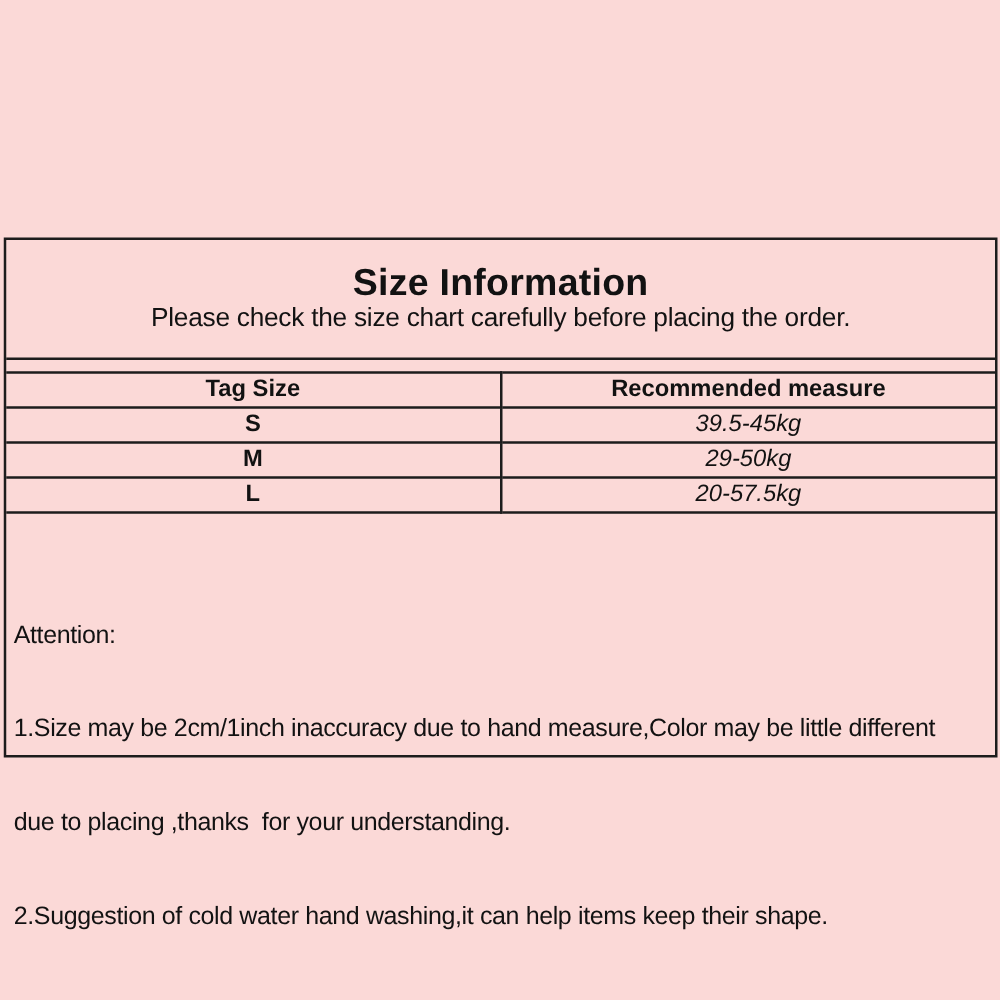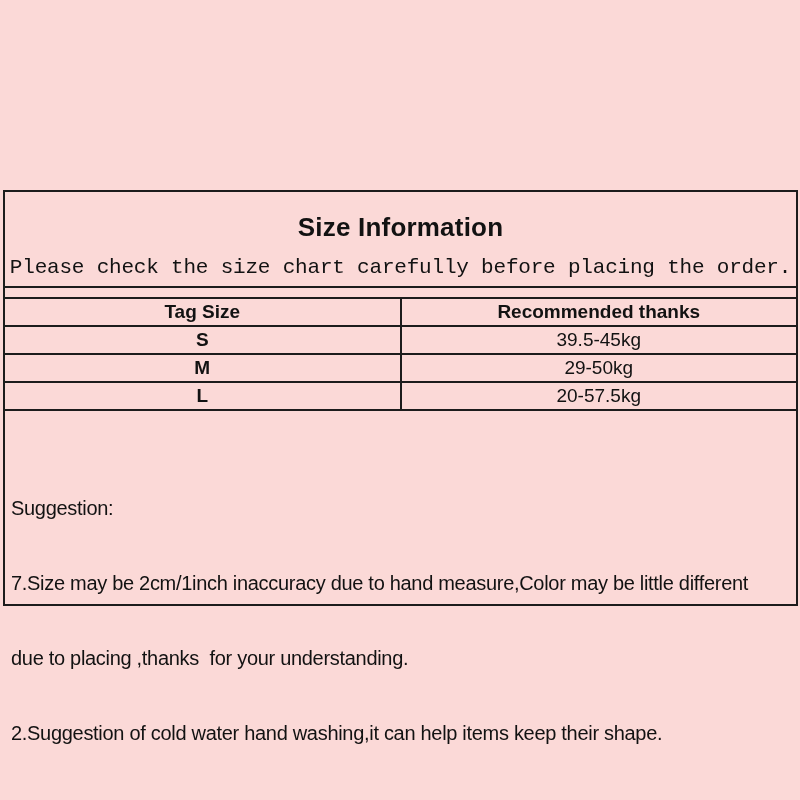--- a/index.html
+++ b/index.html
@@ -26,31 +26,29 @@
     background: #fbd9d7;
   }
   .title-section {
     height: 96px;
     box-sizing: border-box;
     border-bottom: 2px solid #1c1c1c;
     text-align: center;
   }
   .title {
     padding-top: 20px;
-    font-size: 26px;
+    font-size: 30px;
     line-height: 30px;
     font-weight: bold;
     letter-spacing: 0.2px;
   }
   .subtitle {
-    margin-top: 13px;
     font-size: 21px;
     line-height: 25px;
     letter-spacing: -0.2px;
-    font-family: Liberation Mono, monospace;
   }
   .table-spacer {
     height: 9px;
   }
   table.size-table {
     width: 100%;
     border-collapse: collapse;
     table-layout: fixed;
   }
   table.size-table th,
@@ -65,20 +63,21 @@
     line-height: 22px;
   }
   table.size-table th {
     font-weight: bold;
   }
   table.size-table td.size-cell {
     font-weight: bold;
   }
   table.size-table td.weight-cell {
     font-weight: normal;
+    font-style: italic;
   }
   table.size-table .col-divider {
     border-right: 2px solid #1c1c1c;
   }
   .attention-section {
     padding: 35px 6px 0 6px;
     font-size: 20px;
     line-height: 25px;
     letter-spacing: -0.3px;
     white-space: pre-wrap;
@@ -93,39 +92,39 @@
     <div class="title">Size Information</div>
     <div class="subtitle">Please check the size chart carefully before placing the order.</div>
   </div>
 
   <div class="table-spacer"></div>
 
   <table class="size-table">
     <thead>
       <tr>
         <th class="col-divider">Tag Size</th>
-        <th>Recommended thanks</th>
+        <th>Recommended measure</th>
       </tr>
     </thead>
     <tbody>
       <tr>
         <td class="size-cell col-divider">S</td>
         <td class="weight-cell">39.5-45kg</td>
       </tr>
       <tr>
         <td class="size-cell col-divider">M</td>
         <td class="weight-cell">29-50kg</td>
       </tr>
       <tr>
         <td class="size-cell col-divider">L</td>
         <td class="weight-cell">20-57.5kg</td>
       </tr>
     </tbody>
   </table>
 
   <div class="attention-section">
-    <div>Suggestion:</div>
-    <div>7.Size may be 2cm/1inch inaccuracy due to hand measure,Color may be little different</div>
+    <div>Attention:</div>
+    <div>1.Size may be 2cm/1inch inaccuracy due to hand measure,Color may be little different</div>
     <div>due to placing ,thanks  for your understanding.</div>
     <div>2.Suggestion of cold water hand washing,it can help items keep their shape.</div>
   </div>
 
 </div>
 
 </body></html>

